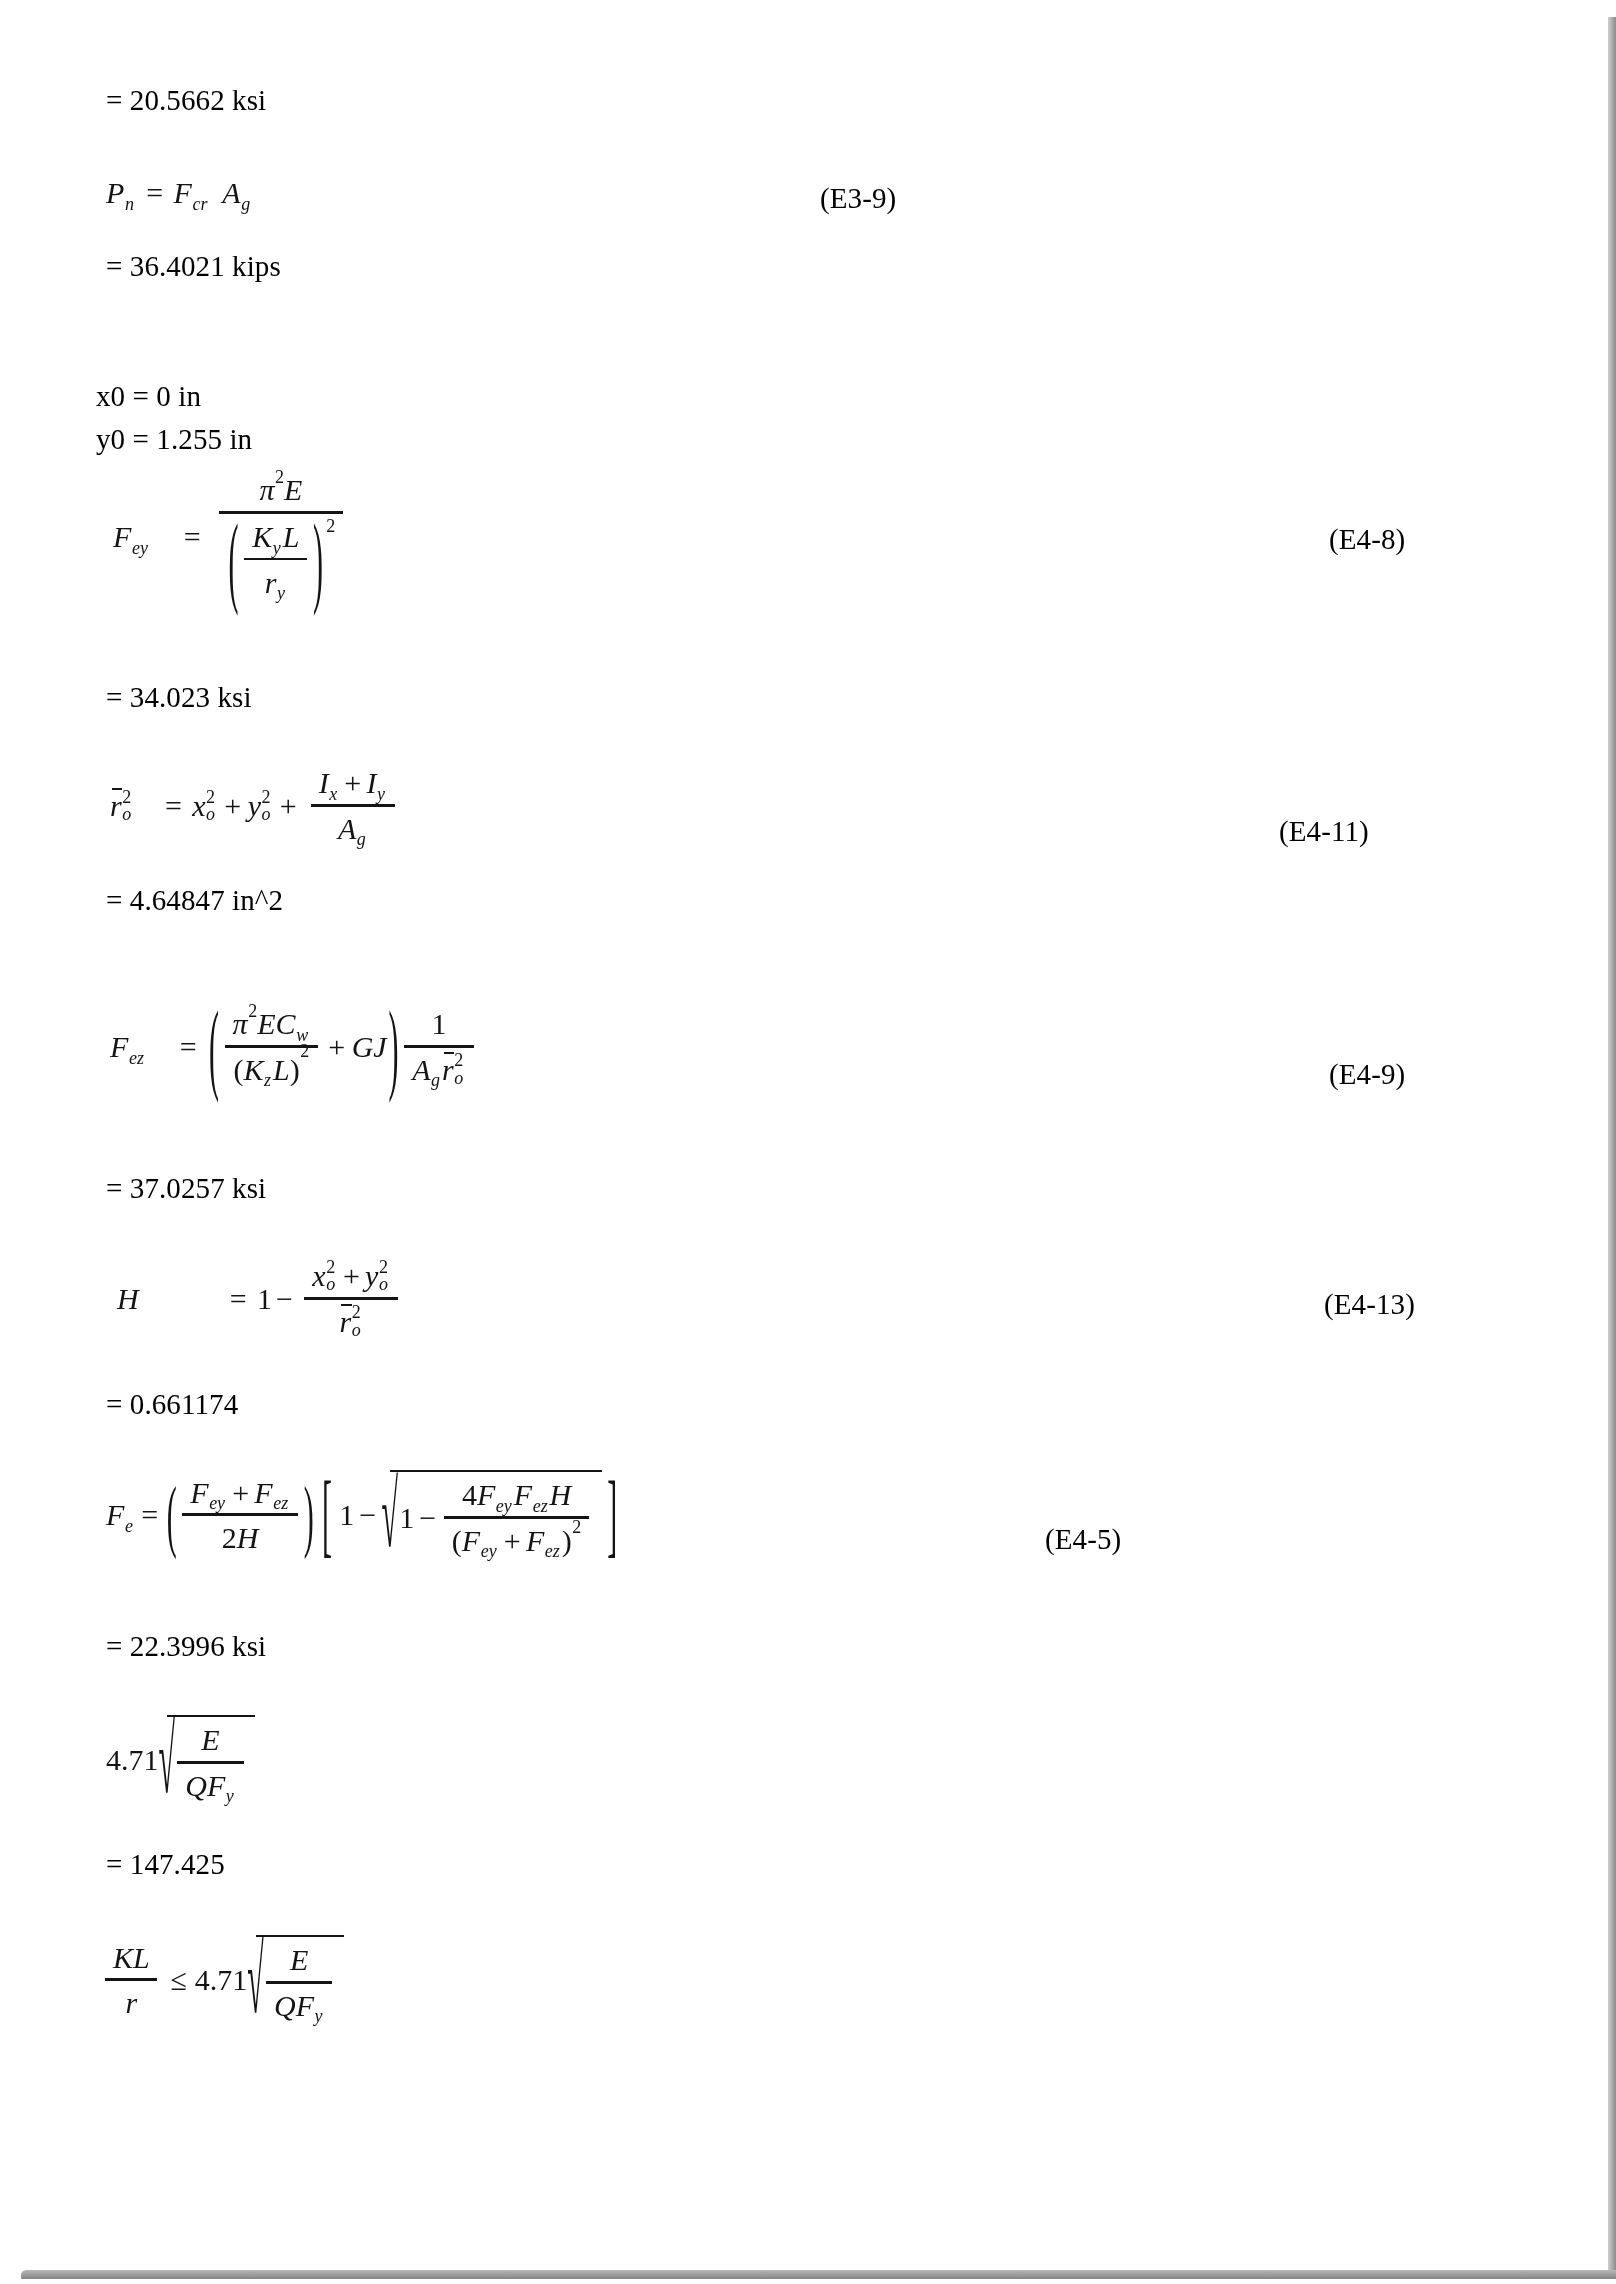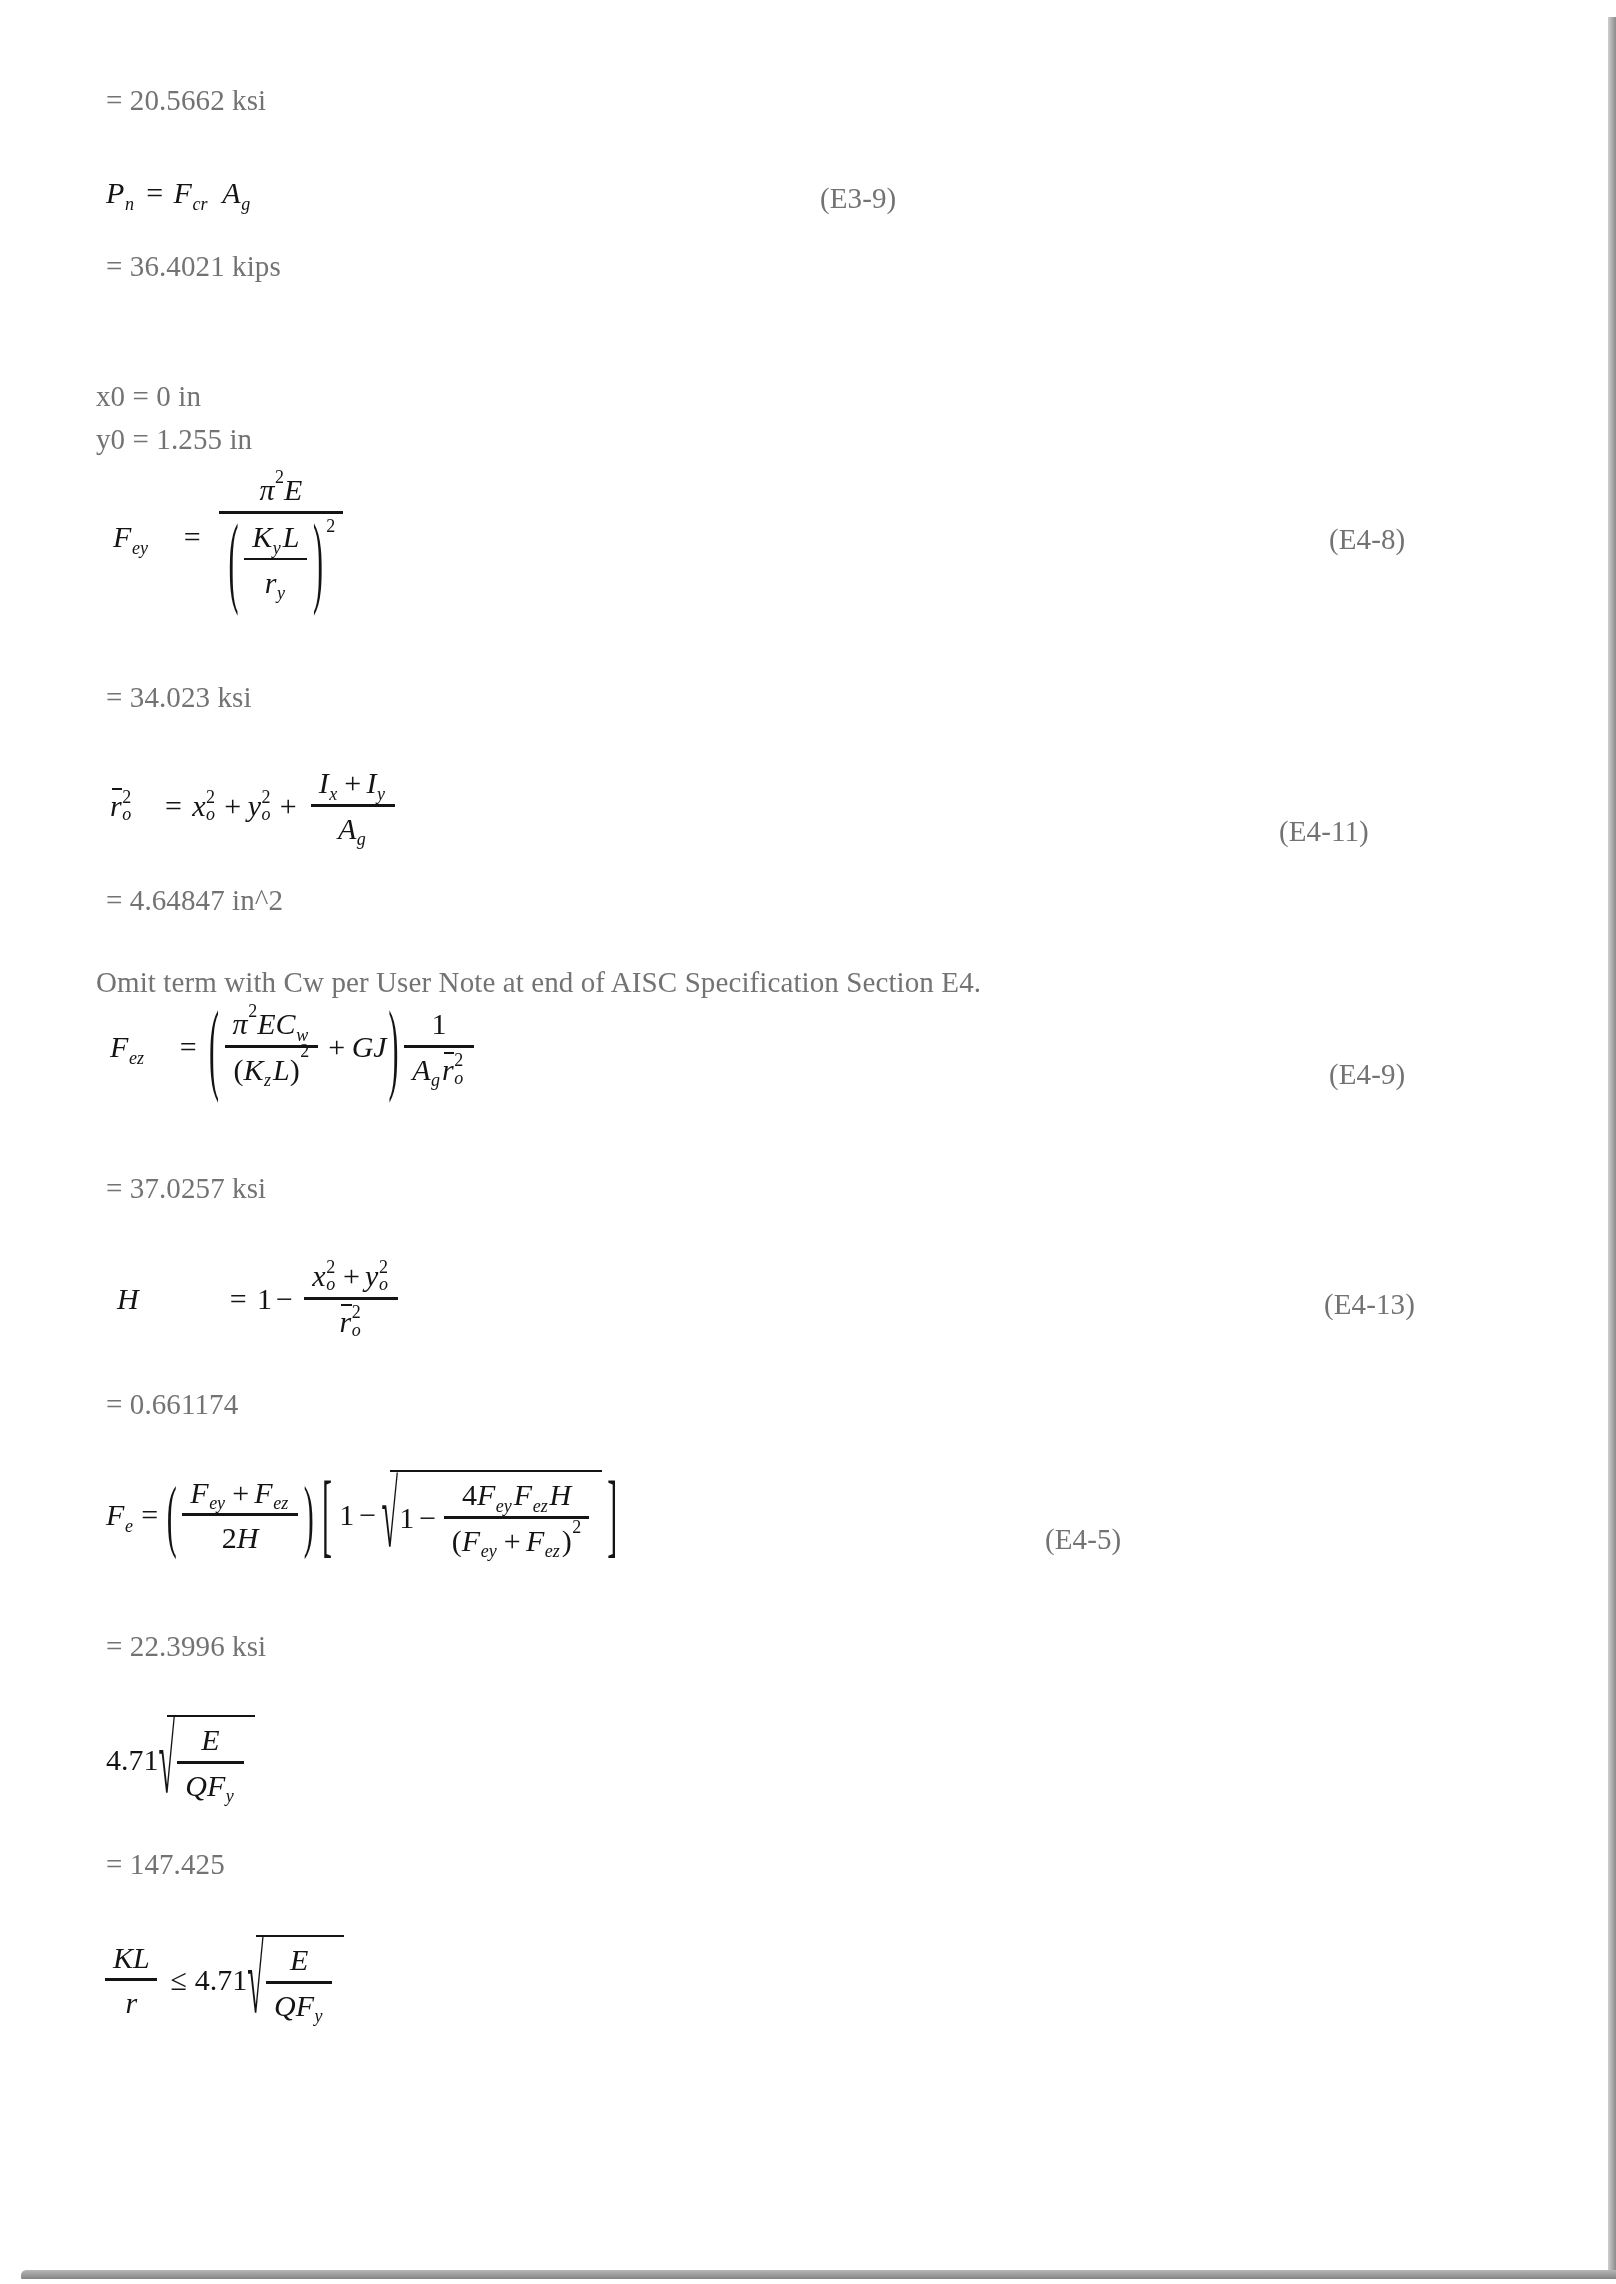--- a/index.html
+++ b/index.html
@@ -1,18 +1,18 @@
 <!DOCTYPE html>
 <html style="font-size:10.4px"><head>
 <meta charset="utf-8">
 <style>
   *{box-sizing:border-box}
   html,body{margin:0;padding:0}
   body{width:1617px;height:2284px;background:#ffffff;position:relative;overflow:hidden;color:#141414}
-  .tline{position:absolute;font-family:"Liberation Serif",serif;font-size:29px;white-space:pre;letter-spacing:0.1px;color:#737373}
+  .tline{position:absolute;font-family:"Liberation Serif",serif;font-size:29px;white-space:pre;letter-spacing:0.1px;color:#000000}
   .eq{position:absolute;display:flex;align-items:center;font-family:"Liberation Serif",serif;font-style:italic;font-size:30px;white-space:pre;color:#141414}
   .eq .rm{font-style:normal}
   .op{font-style:normal;margin:0 10.4px}
   .sub{font-size:.6em;transform:translateY(.62em);display:inline-block;margin:0 1.9px 0 0.6px}
   .sup{font-size:.6em;transform:translateY(-.72em);display:inline-block;margin-left:0.6px;font-style:normal}
   .hisup{font-size:.6em;align-self:flex-start;transform:translateY(-.15em);display:inline-block;font-style:normal;margin-left:1.3px}
   .ss{display:inline-flex;flex-direction:column;align-items:flex-start;font-size:.6em;line-height:.85;margin:0 2.6px 0 0.6px}
   .ss .u{font-style:normal;transform:translateY(-.08em)}
   .ss .d{transform:translateY(.08em)}
   .frac{display:inline-flex;flex-direction:column;align-items:center;margin:0 7.8px}
@@ -87,21 +87,20 @@
         <span>I</span><span class="sub">y</span>
       </span>
       <span class="bar"></span>
       <span class="den"><span>A</span><span class="sub">g</span></span>
     </span>
   </div>
   <div class="tline" style="left:1279px;top:808px;margin-top:7px;">(E4-11)</div>
 
   <div class="tline" style="left:106px;top:884px;">= 4.64847 in^2</div>
 
-  <div class="tline" style="left:96px;top:966px;">Omit term with Cw per User Note at end of AISC Specification Section E4.</div>
 
   <div class="eq" style="left:110px;top:1006px;">
     <span>F</span><span class="sub">ez</span>
     <span class="op" style="margin-left:34px">=</span>
     <span class="big" style="--sy:3.4">(</span>
     <span class="frac" style="margin:0 3.9px">
       <span class="num">
         <span>π</span><span class="sup">2</span><span>E</span><span>C</span><span class="sub">w</span>
       </span>
       <span class="bar"></span>

